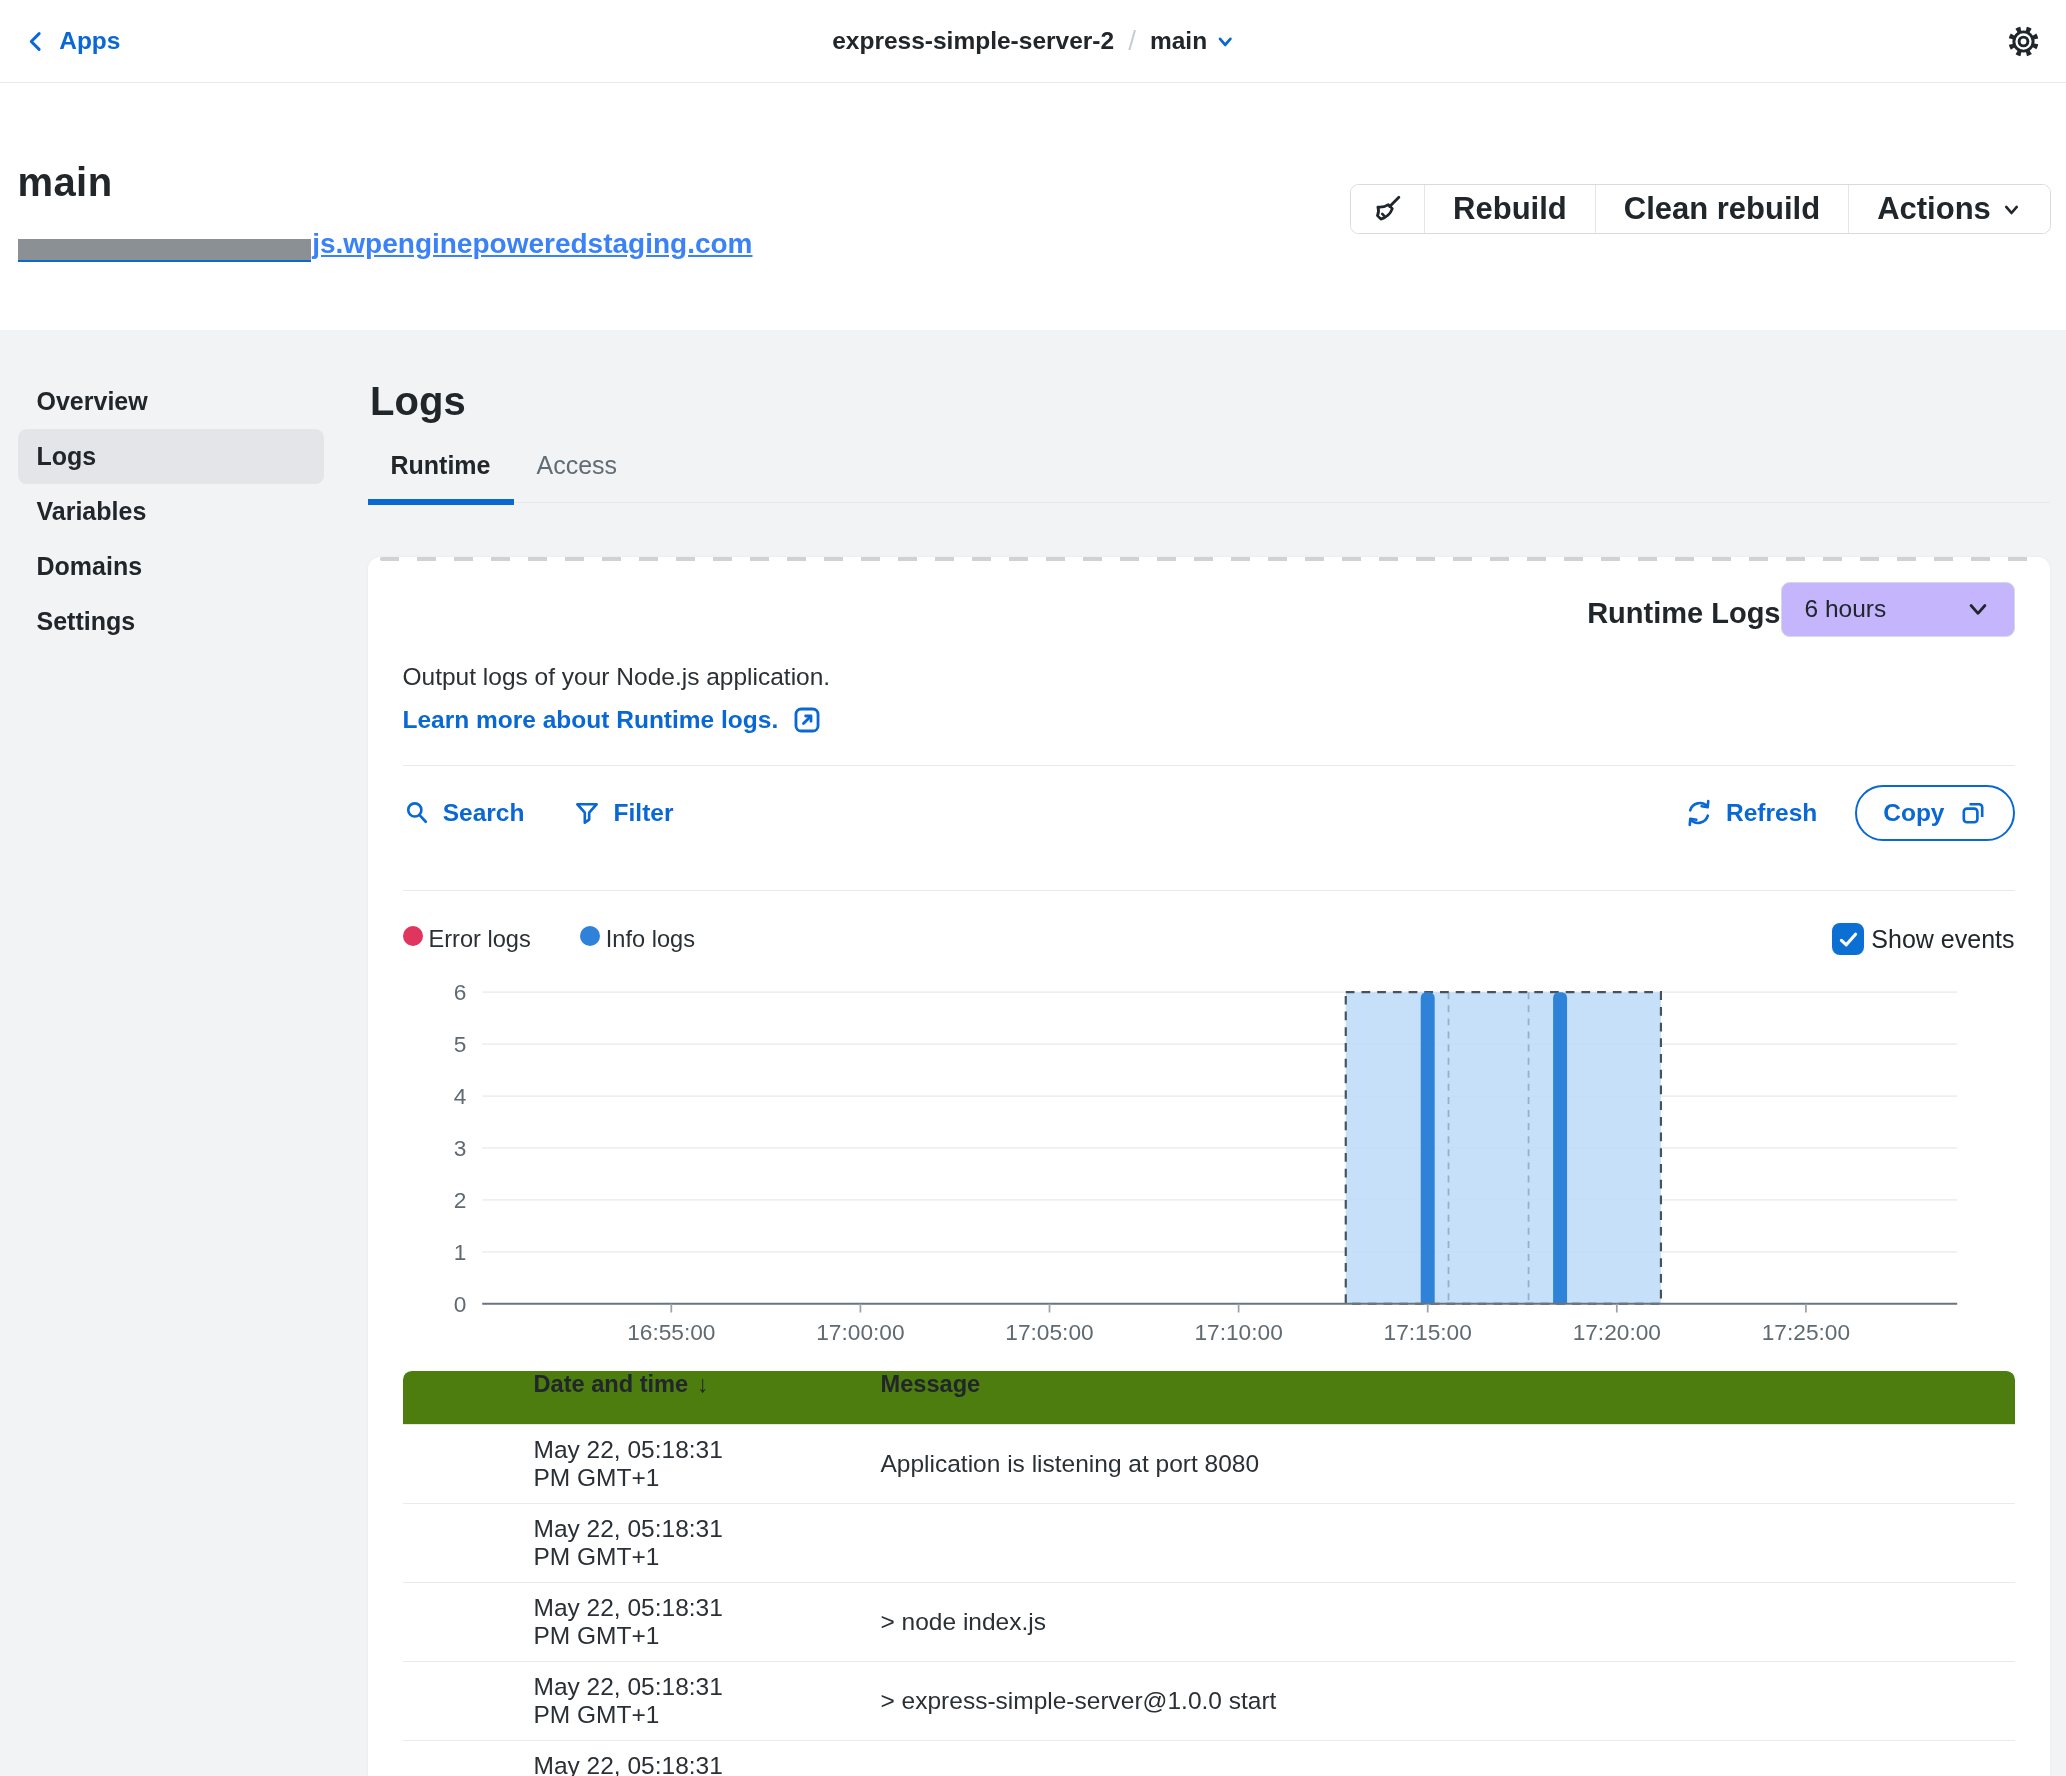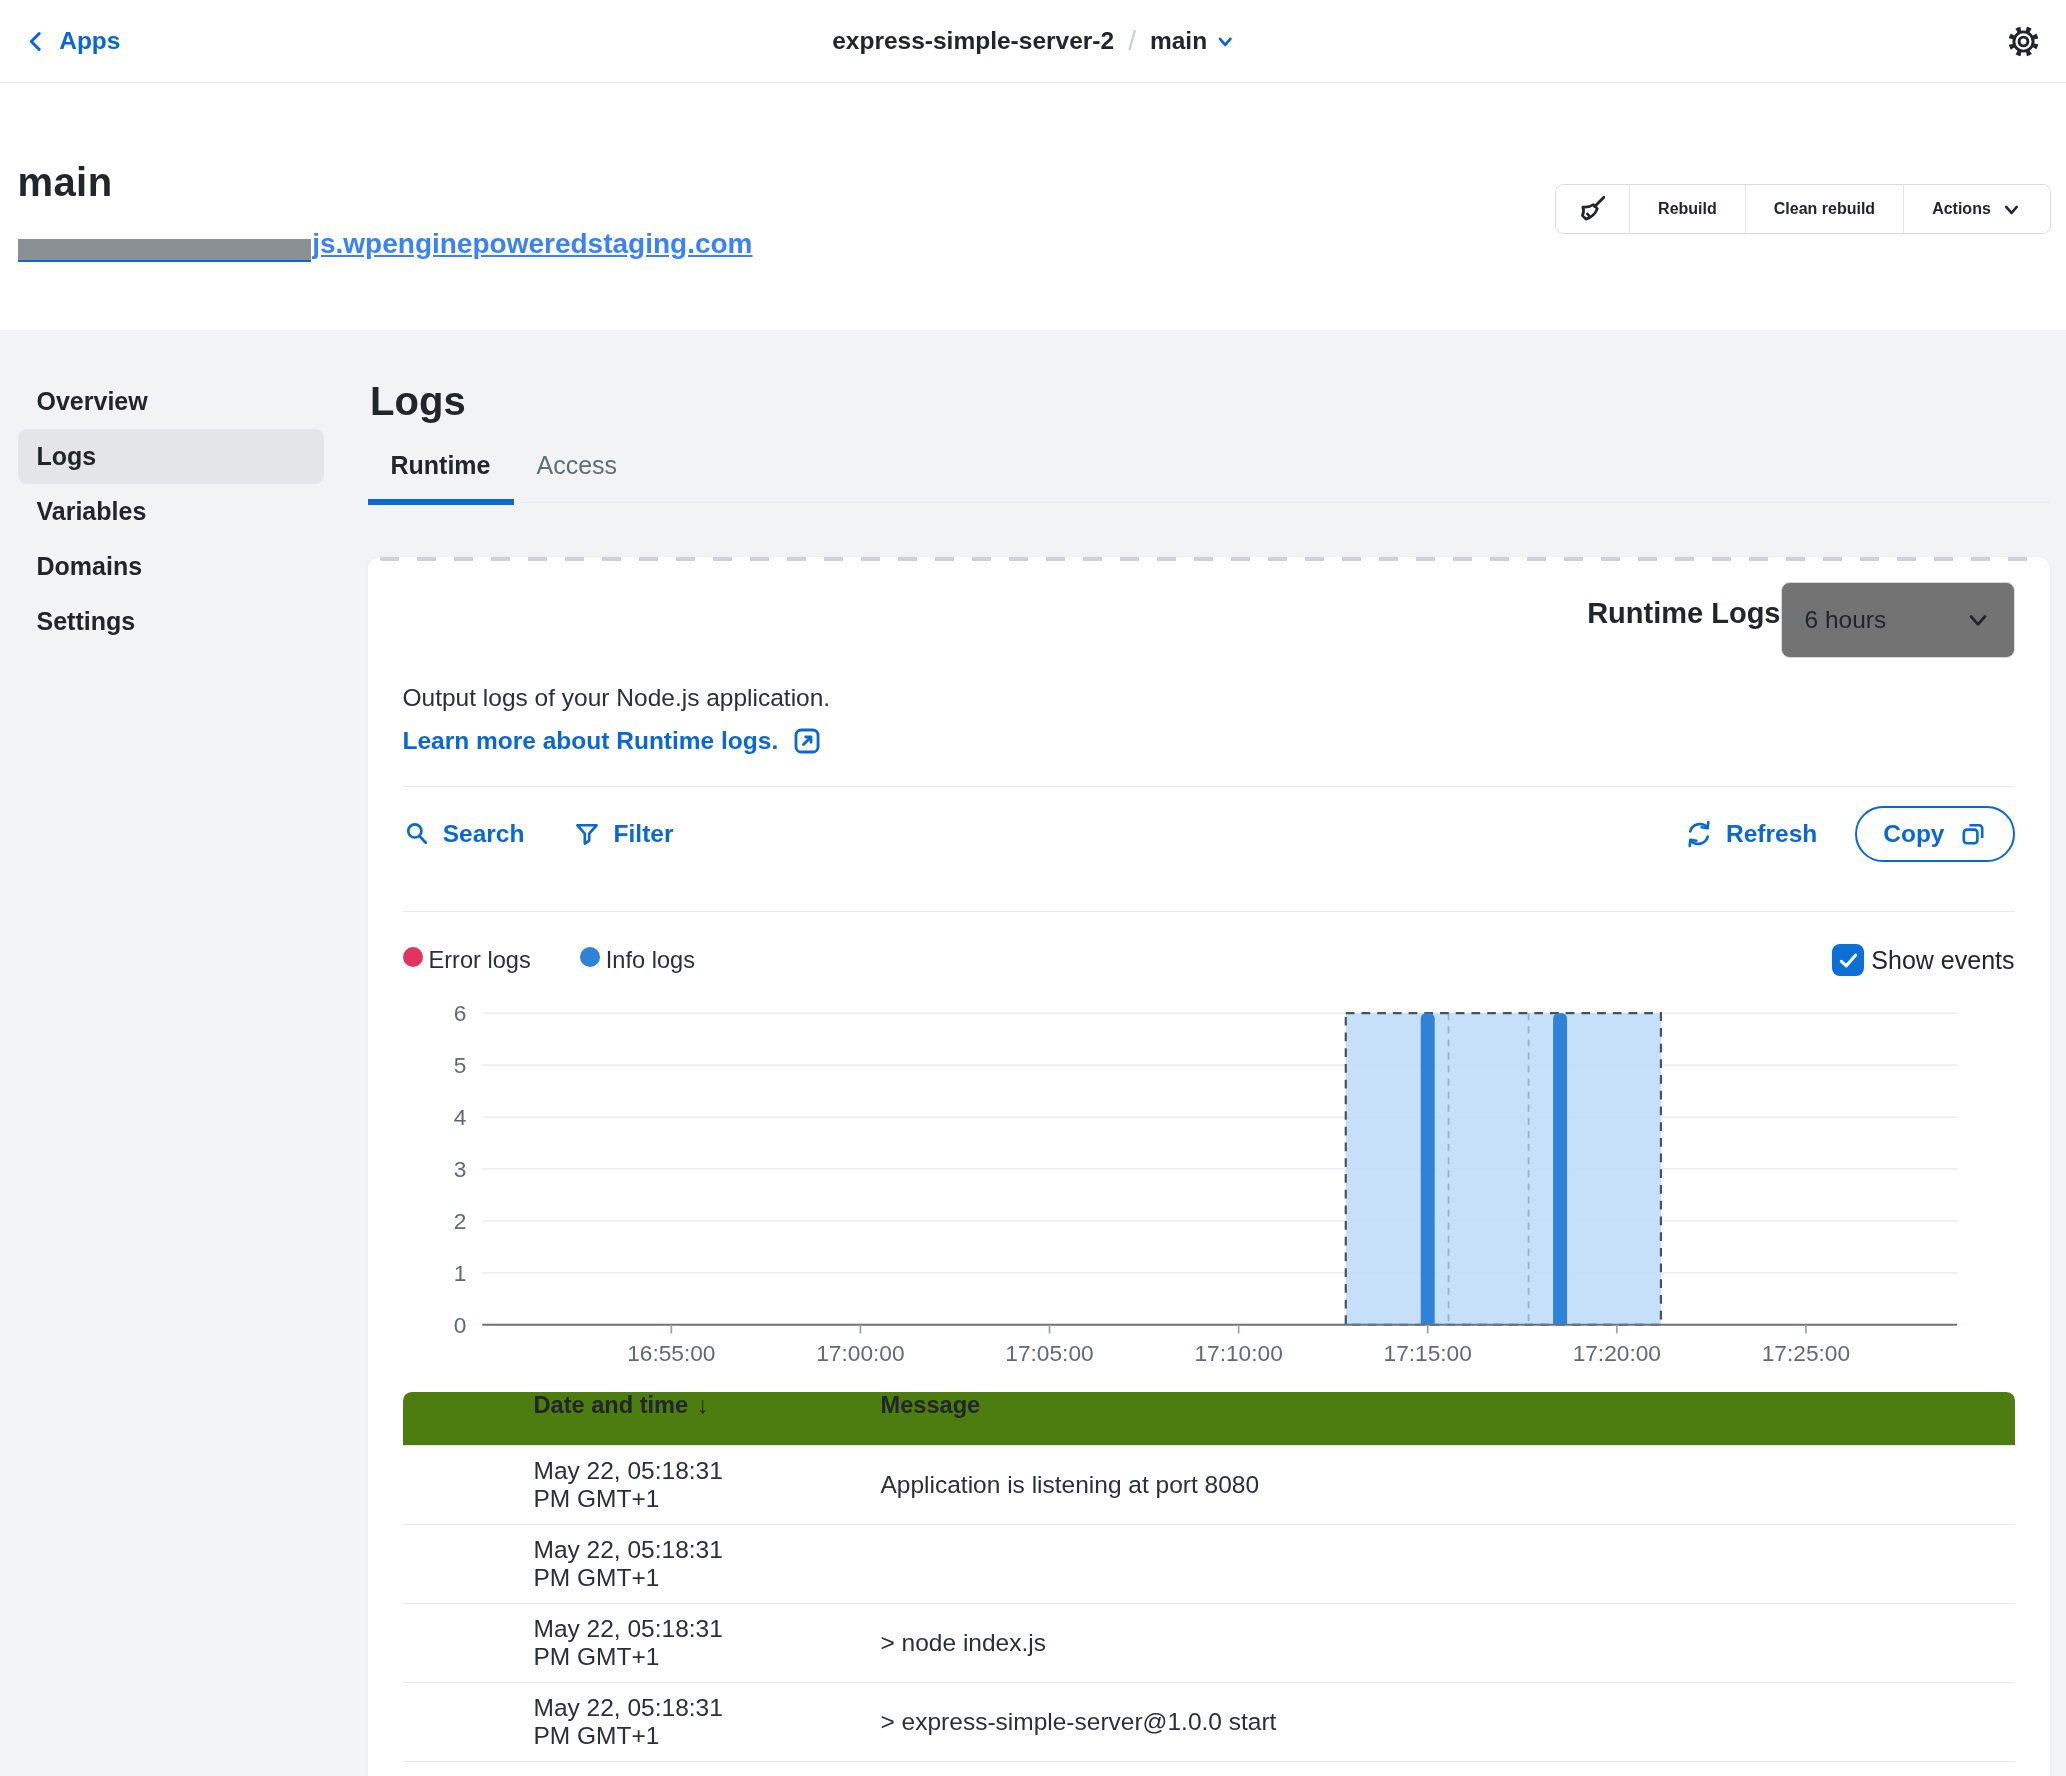--- a/index.html
+++ b/index.html
@@ -32,21 +32,21 @@
   .hero-url-row { margin-top: 23px; display: inline-block; position: relative; }
   .hero-url { font-size: 28px; font-weight: 700; color: #3b82f6; text-decoration: underline;
     display: inline-flex; align-items: flex-end; }
   .redact-cover { display: inline-block; width: 293px; height: 23px; background: #8b9095;
     position: relative; top: 1.7px; margin-right: 1.7px;
     border-bottom: 2.6px solid #0968d3; }
   .btn-group { position: absolute; top: 101px; right: 15.7px; height: 50px;
     display: flex; align-items: stretch; background: #fff;
     border: 0.9px solid #d6dadd; border-radius: 8.7px; overflow: hidden; }
   .btn-seg { display: flex; align-items: center; justify-content: center;
-    padding: 0 28px; font-size: 16px; font-weight: 700; cursor: pointer; background: #fff; border: none;
+    padding: 0 28px; font-size: 31px; font-weight: 700; cursor: pointer; background: #fff; border: none;
     font-family: "Liberation Sans", sans-serif; color: #21262b; }
   .btn-seg + .btn-seg { border-left: 0.9px solid #e4e7e9; }
   .btn-seg.icon-only { padding: 0 19px; }
   .btn-seg .chev { margin-left: 10.5px; display: flex; }
 
   
   .content { display: flex; background: #f2f3f5; height: 1446px; padding: 44px 17.5px 0 17.5px; }
   .sidebar { width: 306px; flex: none; }
   .side-item { height: 55px; display: flex; align-items: center; padding: 0 19px;
     font-size: 25px; font-weight: 600; color: #21262b; border-radius: 8.7px; cursor: pointer; }
@@ -62,23 +62,23 @@
     height: 6.1px; background: #0968d3; }
 
   
   .card { margin-top: 54px; background: #fff; border-radius: 12.2px; padding: 0 35px 52px;
     position: relative; box-shadow: 0 0.9px 2.6px rgba(20,30,40,.05); min-height: 1310px; }
   .card::before { content: ""; position: absolute; top: 0; left: 12.2px; right: 12.2px; height: 3.5px;
     background: repeating-linear-gradient(90deg, #a8aeb4 0 19px, transparent 19px 37px);
     opacity: .55; border-radius: 1.7px; }
   .card-head { display: flex; justify-content: flex-end; align-items: flex-start; padding-top: 24.5px; }
   .card-title { font-size: 29px; font-weight: 700; margin-top: 15.7px; }
-  .range-select { width: 234px; height: 76px; border: 0.9px solid #d6dadd; border-radius: 8.7px;
+  .range-select { width: 234px; height: 55px; border: 0.9px solid #d6dadd; border-radius: 8.7px;
     display: flex; align-items: center; justify-content: space-between; padding: 0 23px;
-    font-size: 24.5px; background: #737373; cursor: pointer; }
+    font-size: 24.5px; background: #c4b5fd; cursor: pointer; }
   .card-desc { margin-top: 26px; font-size: 24.5px; color: #2a3036; }
   .learn-more { margin-top: 14px; display: inline-flex; align-items: center; gap: 14px;
     color: #0968d3; font-size: 24.5px; font-weight: 700; cursor: pointer; }
   .h-divider { height: 0.9px; background: #e8eaec; margin-top: 30px; }
   .toolbar { display: flex; align-items: center; padding: 19px 0; }
   .tool-link { display: inline-flex; align-items: center; gap: 12.2px; color: #0968d3;
     font-size: 24.5px; font-weight: 700; cursor: pointer; }
   .tool-link + .tool-link { margin-left: 49px; }
   .toolbar-right { margin-left: auto; display: flex; align-items: center; }
   .copy-btn { display: inline-flex; align-items: center; gap: 14px; margin-left: 38px;

